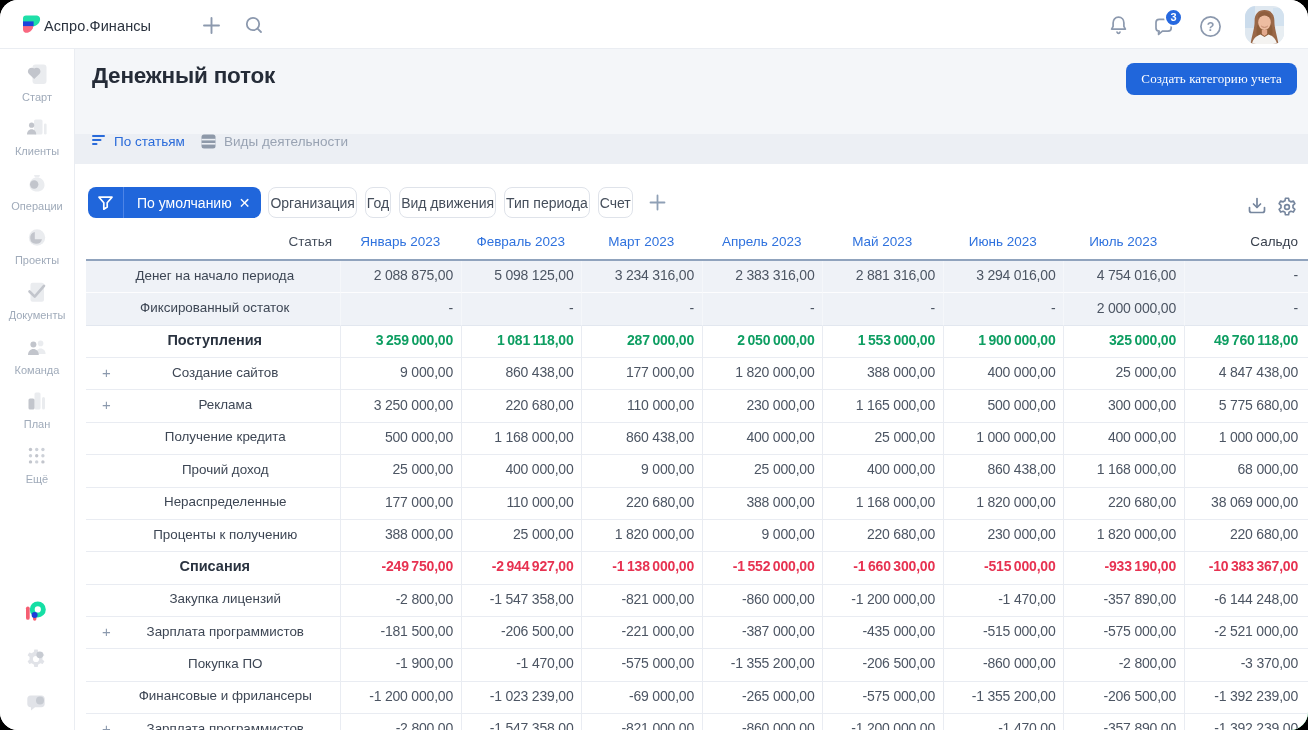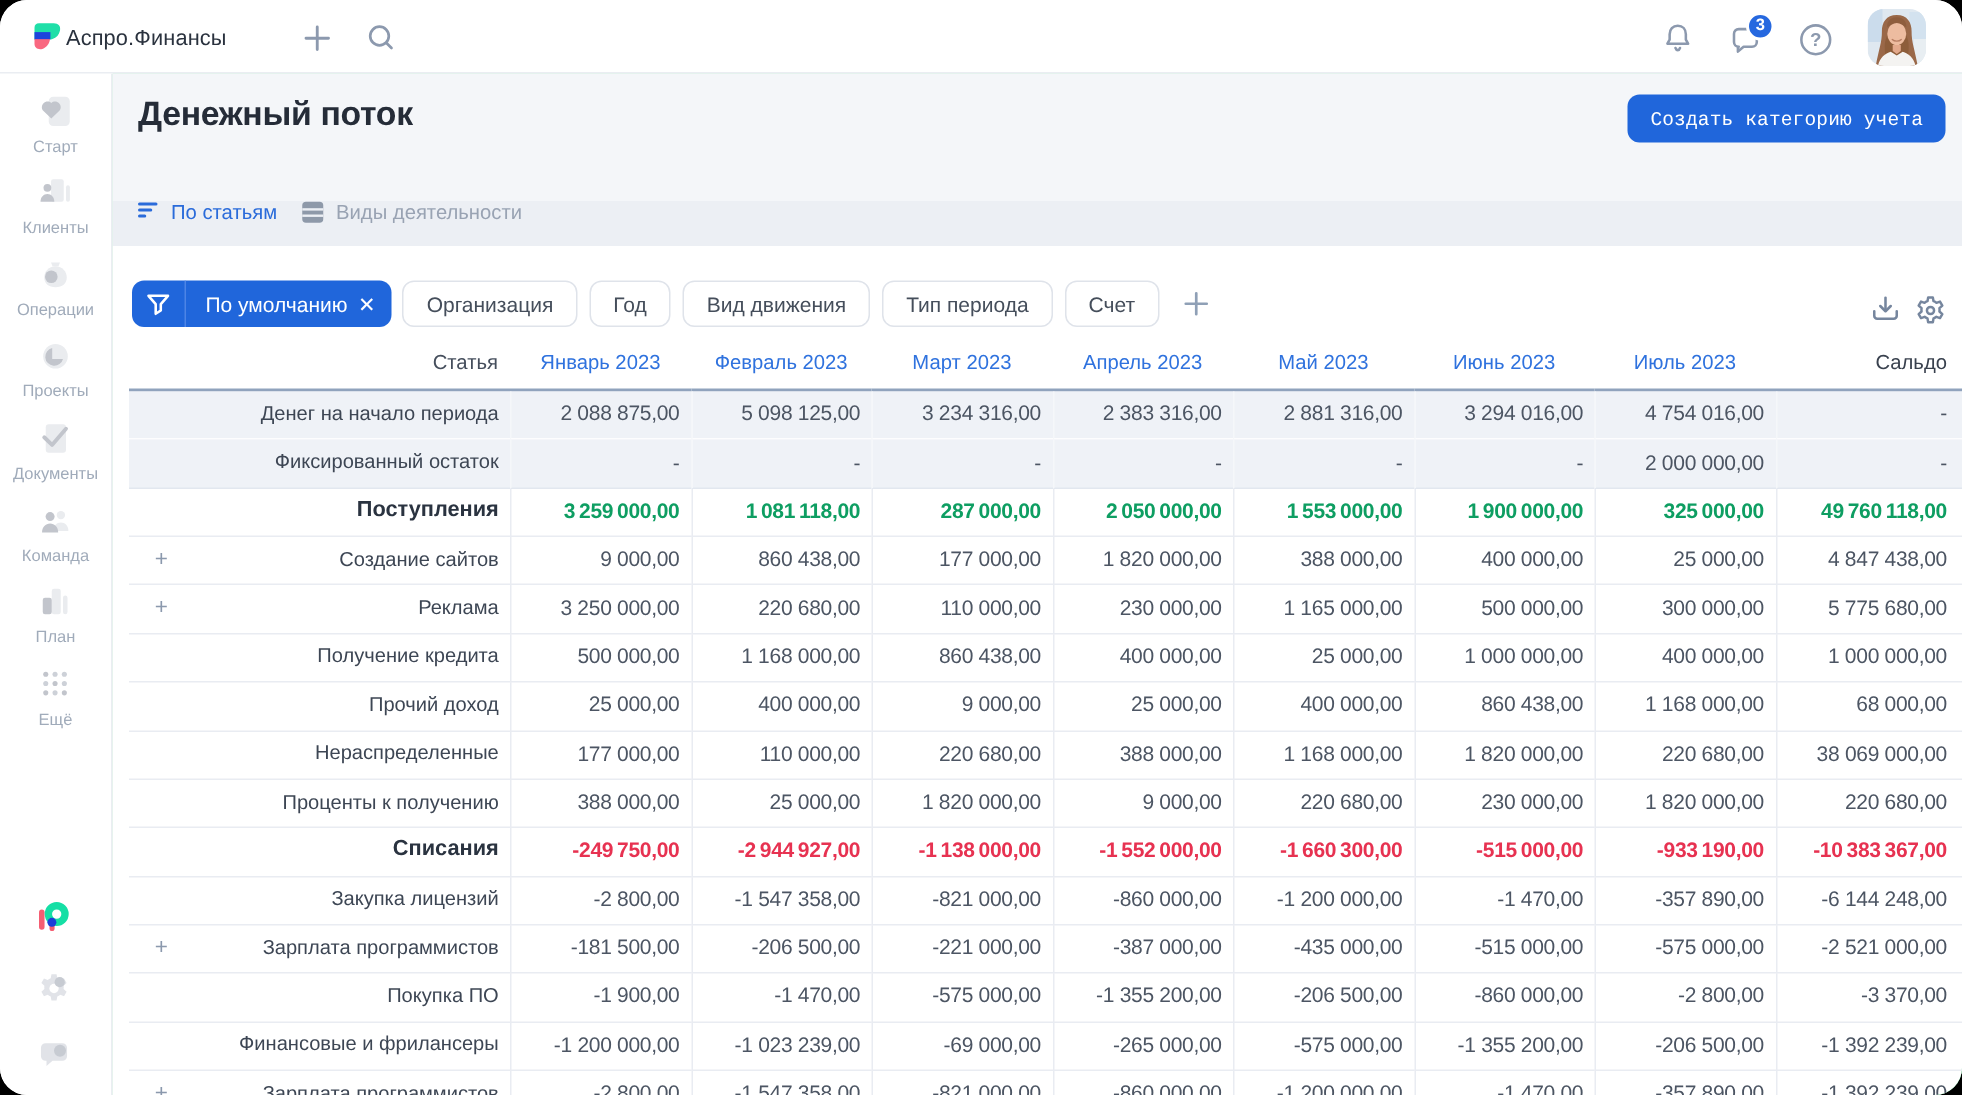--- a/index.html
+++ b/index.html
@@ -17,50 +17,50 @@
 .tb-help{position:absolute;left:1199px;top:15px}
 .avatar{position:absolute;left:1245px;top:6px;width:39px;height:38px;border-radius:11px;overflow:hidden}
 
 .sidebar{position:absolute;left:0;top:49px;width:75px;bottom:0;background:#fff;border-right:1px solid #EAEDF2;z-index:20}
 .sb-item{position:absolute;left:0;width:74px;text-align:center}
 .sb-item .lbl{display:block;margin-top:2px;font-size:11px;color:#A0ABBA}
 
 .main{position:absolute;left:75px;top:49px;right:0;bottom:0;background:#22c55e}
 .page-head{position:absolute;left:0;top:0;right:0;height:85px;background:#F4F6F9}
 .title{position:absolute;left:17px;top:14px;font-size:22.5px;font-weight:700;color:#252C38;letter-spacing:-.2px}
-.create-btn{position:absolute;right:11px;top:14px;height:32px;padding:0 15px;background:#2066DB;border:none;border-radius:8px;color:#fff;font-size:13px;font-weight:400;font-family:Liberation Mono, monospace;letter-spacing:.1px}
+.create-btn{position:absolute;right:11px;top:14px;height:32px;padding:0 15px;background:#2066DB;border:none;border-radius:8px;color:#fff;font-size:13px;font-weight:400;font-family:Liberation Serif, serif;letter-spacing:.1px}
 .tabs{position:absolute;left:16px;bottom:7px;height:24px;white-space:nowrap}
 .tab{display:inline-block;margin-right:19px;font-size:13.5px;color:#97A1B1;padding-bottom:7px}
 .tab.active{color:#242B37;font-weight:700;border-bottom:2.5px solid #2467DC}
 .view-bar{position:absolute;left:0;top:85px;right:0;height:30px;background:#ECEFF4}
 .vb-item{position:absolute;top:0;height:30px;display:flex;align-items:flex-start;font-size:13.5px}
 .vb-item svg{margin-right:8px}
 .vb-blue{left:17px;color:#2A6BDA}
 .vb-gray{left:126px;color:#99A3B3}
 .content{position:absolute;left:0;top:115px;right:0;bottom:0;background:#fff}
 
 .chips{position:absolute;left:13px;top:23px;height:31px;white-space:nowrap}
-.chip{display:inline-flex;align-items:center;height:31px;border:1px solid #DFE3EA;border-radius:8px;background:#fff;color:#454E5B;font-size:14px;padding:0 15px;margin-right:8px;vertical-align:top}
+.chip{display:inline-flex;align-items:center;height:31px;border:1px solid #DFE3EA;border-radius:8px;background:#fff;color:#454E5B;font-size:14px;padding:0 1px;margin-right:8px;vertical-align:top}
 .chip-blue{display:inline-flex;align-items:stretch;height:31px;border-radius:8px;background:#2066DB;color:#fff;font-size:14px;margin-right:7px;vertical-align:top;overflow:hidden}
 .chip-blue .seg1{display:flex;align-items:center;padding:0 9px;border-right:1px solid #4D84E6}
 .chip-blue .seg2{display:flex;align-items:center;padding:0 11px 0 13px}
 .chip-blue .x{margin-left:7px;font-size:14px;line-height:1}
 .chips .plus{display:inline-flex;align-items:center;height:31px;margin-left:7px;vertical-align:top}
 .f-ico{position:absolute;top:32px}
 .f-dl{right:41px}
 .f-gear{right:10px}
 
 table{position:absolute;left:11px;top:66px;width:1222px;border-collapse:separate;border-spacing:0;table-layout:fixed;font-size:14px}
 col.c-name{width:254px}col.c-m{width:120.5px}col.c-s{width:124.5px}
 th{height:31px;font-weight:400;font-size:13.5px;border-bottom:2px solid #90A3BD;padding:0 8px 7px 8px;vertical-align:middle}
 th.h-name{text-align:right;color:#454E5C;padding-left:11px}
 th.h-m{text-align:center;color:#2F72DE}
 th.h-s{text-align:right;color:#39414E;padding-right:10px}
 td{height:32.36px;border-bottom:1px solid #E9ECF2;border-left:1px solid #E9ECF2;vertical-align:middle;padding:0 7.5px 3px;color:#4C5563;text-align:right;overflow:hidden;letter-spacing:-.2px}
-td:first-child{border-left:none;text-align:right;color:#3D4654;padding-left:11px;position:relative;font-size:13.4px;letter-spacing:0}
+td:first-child{border-left:none;text-align:center;color:#3D4654;padding-left:11px;position:relative;font-size:13.4px;letter-spacing:0}
 td:last-child{padding-right:10px}
 tr.gray td{background:#EFF2F7;border-left-color:#F5F7FA;border-bottom-color:#E2E7EF}
 tr.gray1 td{border-bottom-color:#FDFDFE}
 tr.grp td{font-weight:700}tr.grp td:first-child{font-size:14.5px}
 tr.grp td:first-child{color:#2A3340}
 tr.green td{color:#0E9E62}
 tr.red td{color:#E73251}
 td .plusmark{position:absolute;left:15px;top:50%;margin-top:-10px;width:11px;color:#8B99AD;font-size:15px;font-weight:400}
 td.ind{padding-left:32px}
 </style></head>

